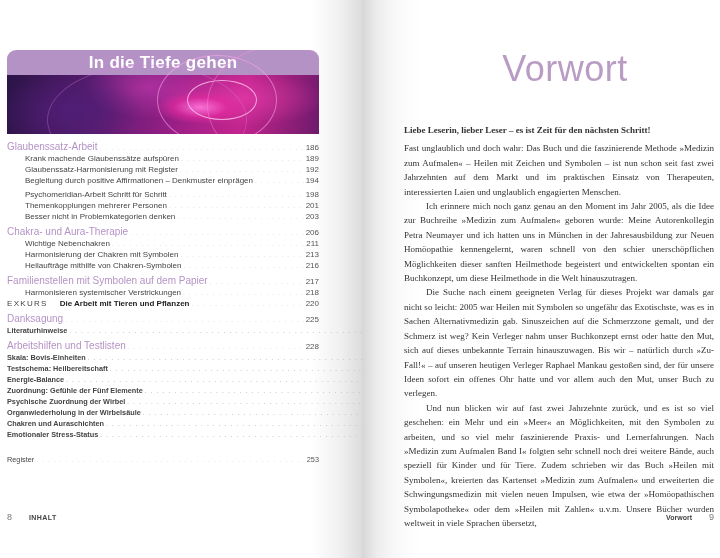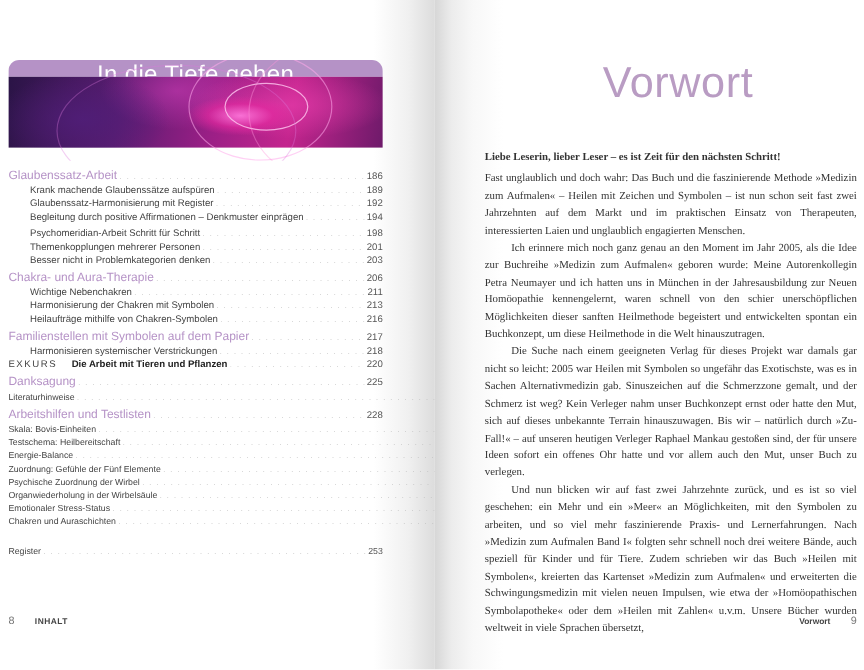--- a/index.html
+++ b/index.html
@@ -8,22 +8,22 @@
 
   .spread { position: absolute; inset: 0; display: flex; }
   .page-left { position: relative; width: 362px; height: 558px;
     background: linear-gradient(to right, #fff 0%, #fff 86%, #f0f0f0 94%, #dcdcdc 100%); }
   .page-right { position: relative; width: 358px; height: 558px;
     background: linear-gradient(to right, #d6d6d6 0%, #ececec 4%, #f8f8f8 9%, #fff 16%, #fff 100%); }
 
   
   .banner { position: absolute; left: 7px; top: 50px; width: 312px; height: 84px;
     border-radius: 9px 9px 0 0; overflow: hidden; }
-  .banner-title { height: 14px; background: #b592c6; color: #fff; text-align: center;
-    font-size: 20px; line-height: 25px; letter-spacing: 0.3px; font-weight: 400; }
+  .banner-title { height: 25px; background: #b592c6; color: #fff; text-align: center;
+    font-size: 17px; line-height: 25px; letter-spacing: 0.3px; font-weight: 700; }
   .banner-image { height: 59px; position: relative;
     background:
       radial-gradient(ellipse 60px 22px at 62% 55%, rgba(255,120,220,0.9), rgba(230,40,160,0.6) 45%, transparent 75%),
       radial-gradient(ellipse 120px 40px at 75% 40%, rgba(230,60,170,0.7), transparent 70%),
       radial-gradient(ellipse 90px 50px at 20% 60%, rgba(80,30,120,0.9), transparent 80%),
       radial-gradient(ellipse 80px 40px at 45% 20%, rgba(200,60,180,0.6), transparent 80%),
       linear-gradient(100deg, #2a1446 0%, #5a1c70 30%, #9b1f86 55%, #c4258e 75%, #6e1a6a 100%); }
   .banner-image .streak { position: absolute; border: 1px solid rgba(255,170,235,0.55); border-radius: 50%; }
 
   
@@ -33,21 +33,21 @@
   .toc-row .dots { flex: 1 1 auto; overflow: hidden; color: #b8b8b8; margin: 0 2px; letter-spacing: 1.3px; font-size: 6px; }
   .toc-row .dots::before { content: ". . . . . . . . . . . . . . . . . . . . . . . . . . . . . . . . . . . . . . . . . . . . . . . . . . . . . . . . . . . . . . . . . . . . . . . . ."; }
   .toc-row .pg { flex: 0 0 auto; color: #555; }
   .toc-chapter { color: #b592c6; font-size: 10px; height: 13px; line-height: 13px; }
   .toc-chapter .pg { font-size: 8px; }
   .toc-sub { padding-left: 18px; color: #444; }
   .gap { height: 3px; }
   .exkurs .tag { letter-spacing: 1.3px; color: #444; margin-right: 12px; }
   .exkurs .lbl b { font-weight: bold; color: #222; }
   .cols { display: flex; gap: 10px; }
-  .cols .col { flex: 1; }
+  .cols .col { flex: 1; font-weight: bold; }
   .small { font-size: 7.3px; color: #444; }
 
   .folio-left { position: absolute; left: 7px; top: 512px; font-size: 9px; color: #777; }
   .folio-left .run { margin-left: 17px; font-size: 7px; font-weight: bold; color: #444; letter-spacing: 0.4px; }
 
   
   .vorwort-title { position: absolute; left: 490px; top: 48px; width: 150px; text-align: center;
     font-size: 36px; font-weight: 300; color: #b99cc3; letter-spacing: 0.5px; }
   .body { position: absolute; left: 404px; top: 123px; width: 310px;
     font-family: Liberation Serif, serif; font-size: 9px; color: #333; line-height: 14.4px; }
@@ -202,28 +202,28 @@
               <span class="lbl">Psychische Zuordnung der Wirbel</span>
               <span class="dots"></span>
               <span class="pg">232</span>
             </div>
           <div class="toc-row small">
               <span class="lbl">Organwiederholung in der Wirbelsäule</span>
               <span class="dots"></span>
               <span class="pg">234</span>
             </div>
           <div class="toc-row small">
+              <span class="lbl">Chakren und Auraschichten</span>
+              <span class="dots"></span>
+              <span class="pg">238</span>
+            </div>
+          <div class="toc-row small">
               <span class="lbl">Emotionaler Stress-Status</span>
               <span class="dots"></span>
               <span class="pg">236</span>
-            </div>
-          <div class="toc-row small">
-              <span class="lbl">Chakren und Auraschichten</span>
-              <span class="dots"></span>
-              <span class="pg">238</span>
             </div>
         </div>
         <div class="col">
           <div class="toc-row small">
               <span class="lbl">Organzuordnung zu den Chakren</span>
               <span class="dots"></span>
             </div>
           <div class="toc-row small">
               <span class="lbl">Testliste: Bettplatz- und Raumsanierung</span>
             </div>

